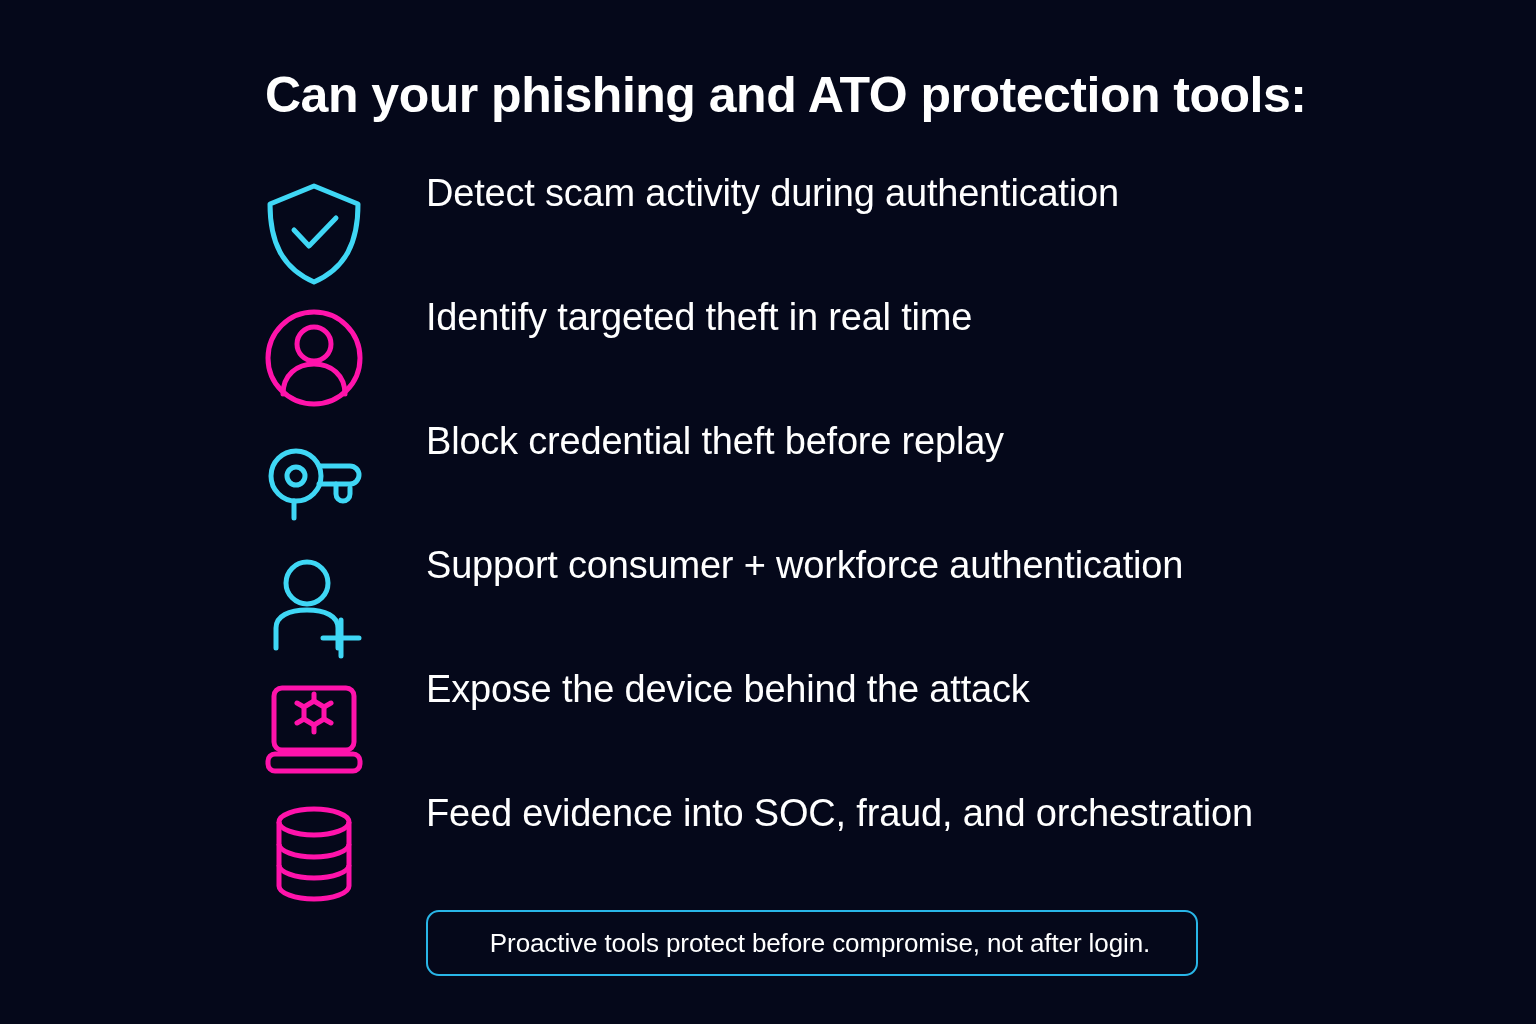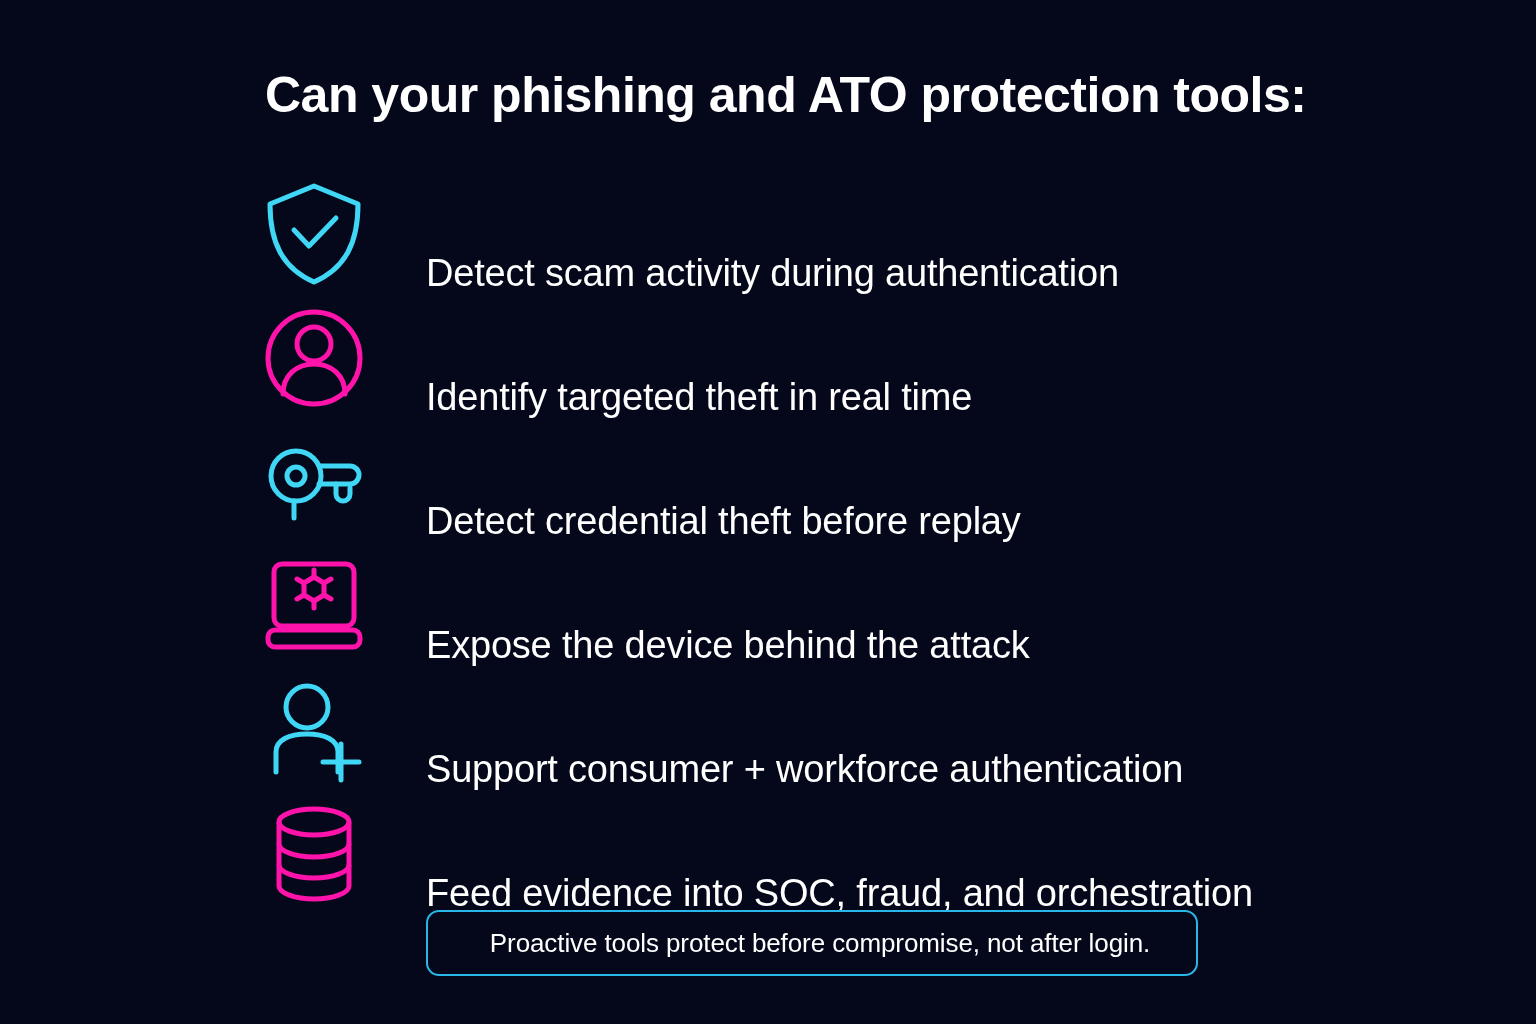--- a/index.html
+++ b/index.html
@@ -32,21 +32,21 @@
     white-space: nowrap;
   }
   .list {
     position: absolute;
     left: 258px;
     top: 172px;
     width: 1200px;
   }
   .row {
     display: flex;
-    align-items: flex-end;
+    align-items: flex-start;
     height: 124px;
   }
   .row .icon-cell {
     width: 168px;
     min-width: 168px;
     height: 124px;
     display: flex;
     align-items: center;
     justify-content: flex-start;
     padding-left: 4px;
@@ -116,44 +116,44 @@
     <div class="row">
       <div class="icon-cell">
         <svg width="104" height="112" viewBox="0 0 104 112" fill="none">
           <circle cx="34" cy="50" r="25" stroke="#3fd7f5" stroke-width="5" fill="none"></circle>
           <circle cx="34" cy="50" r="9" stroke="#3fd7f5" stroke-width="5" fill="none"></circle>
           <path d="M57 40 H88 A9 9 0 0 1 88 58 H57" stroke="#3fd7f5" stroke-width="5" fill="none" stroke-linejoin="round" stroke-linecap="round"></path>
           <path d="M74 58 V68 A7 7 0 0 0 88 68 V62" stroke="#3fd7f5" stroke-width="5" fill="none" stroke-linecap="round"></path>
           <path d="M32 75 V92" stroke="#3fd7f5" stroke-width="5" stroke-linecap="round"></path>
         </svg>
       </div>
-      <div class="label">Detect credential theft before replay</div>
+      <div class="label">Block credential theft before replay</div>
+    </div>
+
+    <div class="row">
+      <div class="icon-cell">
+        <svg width="104" height="112" viewBox="0 0 104 112" fill="none">
+          <circle cx="45" cy="33" r="21" stroke="#3fd7f5" stroke-width="5" fill="none"></circle>
+          <path d="M14 98 V78 C14 66 27 60 45 60 C63 60 76 66 76 78 V98" stroke="#3fd7f5" stroke-width="5" fill="none" stroke-linecap="round"></path>
+          <path d="M61 88 H97 M79 70 V106" stroke="#3fd7f5" stroke-width="5" stroke-linecap="round"></path>
+        </svg>
+      </div>
+      <div class="label">Support consumer + workforce authentication</div>
     </div>
 
     <div class="row">
       <div class="icon-cell">
         <svg width="104" height="112" viewBox="0 0 104 112" fill="none">
           <rect x="12" y="14" width="80" height="62" rx="8" stroke="#ff13ab" stroke-width="5" fill="none"></rect>
           <rect x="6" y="80" width="92" height="17" rx="7" stroke="#ff13ab" stroke-width="5" fill="none"></rect>
           <path d="M52 27 L62 33 L62 45 L52 51 L42 45 L42 33 Z" stroke="#ff13ab" stroke-width="5" fill="none" stroke-linejoin="round"></path>
           <path d="M52 27 V20 M52 51 V58 M42 33 L35 29 M62 45 L69 49 M42 45 L35 49 M62 33 L69 29" stroke="#ff13ab" stroke-width="5" stroke-linecap="round"></path>
         </svg>
       </div>
       <div class="label">Expose the device behind the attack</div>
-    </div>
-
-    <div class="row">
-      <div class="icon-cell">
-        <svg width="104" height="112" viewBox="0 0 104 112" fill="none">
-          <circle cx="45" cy="33" r="21" stroke="#3fd7f5" stroke-width="5" fill="none"></circle>
-          <path d="M14 98 V78 C14 66 27 60 45 60 C63 60 76 66 76 78 V98" stroke="#3fd7f5" stroke-width="5" fill="none" stroke-linecap="round"></path>
-          <path d="M61 88 H97 M79 70 V106" stroke="#3fd7f5" stroke-width="5" stroke-linecap="round"></path>
-        </svg>
-      </div>
-      <div class="label">Support consumer + workforce authentication</div>
     </div>
 
     <div class="row">
       <div class="icon-cell">
         <svg width="104" height="112" viewBox="0 0 104 112" fill="none">
           <ellipse cx="52" cy="24" rx="35" ry="13" stroke="#ff13ab" stroke-width="5" fill="none"></ellipse>
           <path d="M17 24 V88 C17 95 33 101 52 101 C71 101 87 95 87 88 V24" stroke="#ff13ab" stroke-width="5" fill="none"></path>
           <path d="M17 46 C17 53 33 59 52 59 C71 59 87 53 87 46" stroke="#ff13ab" stroke-width="5" fill="none"></path>
           <path d="M17 67 C17 74 33 80 52 80 C71 80 87 74 87 67" stroke="#ff13ab" stroke-width="5" fill="none"></path>
         </svg>

